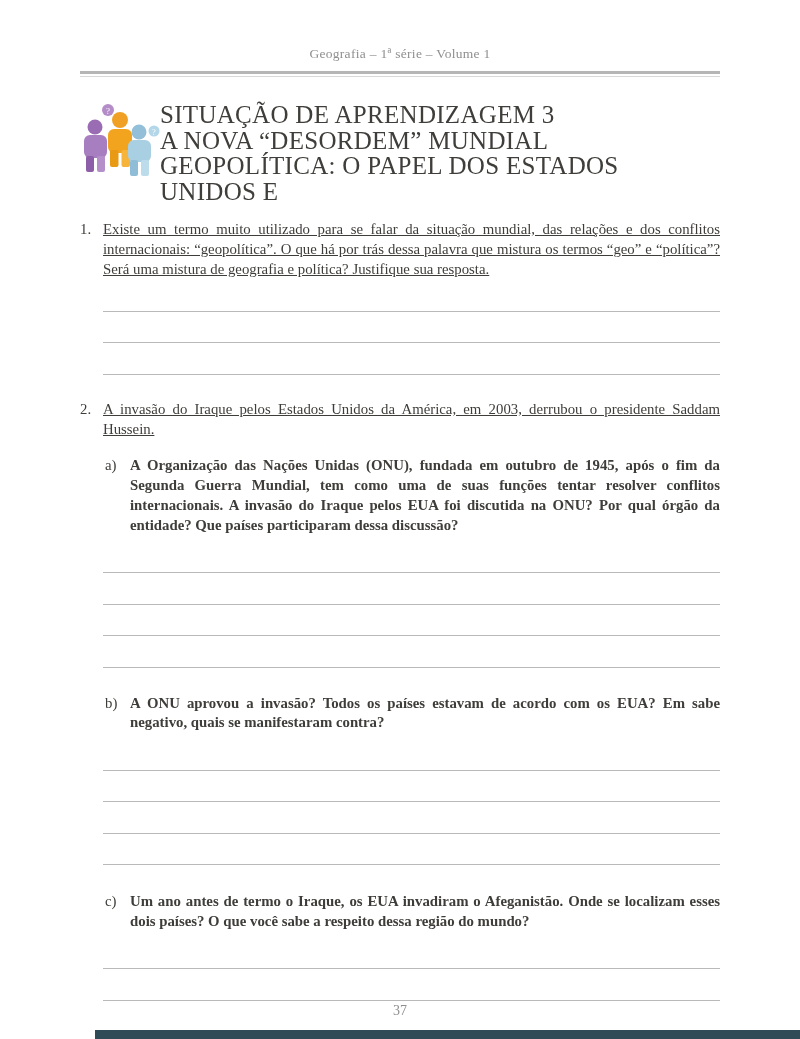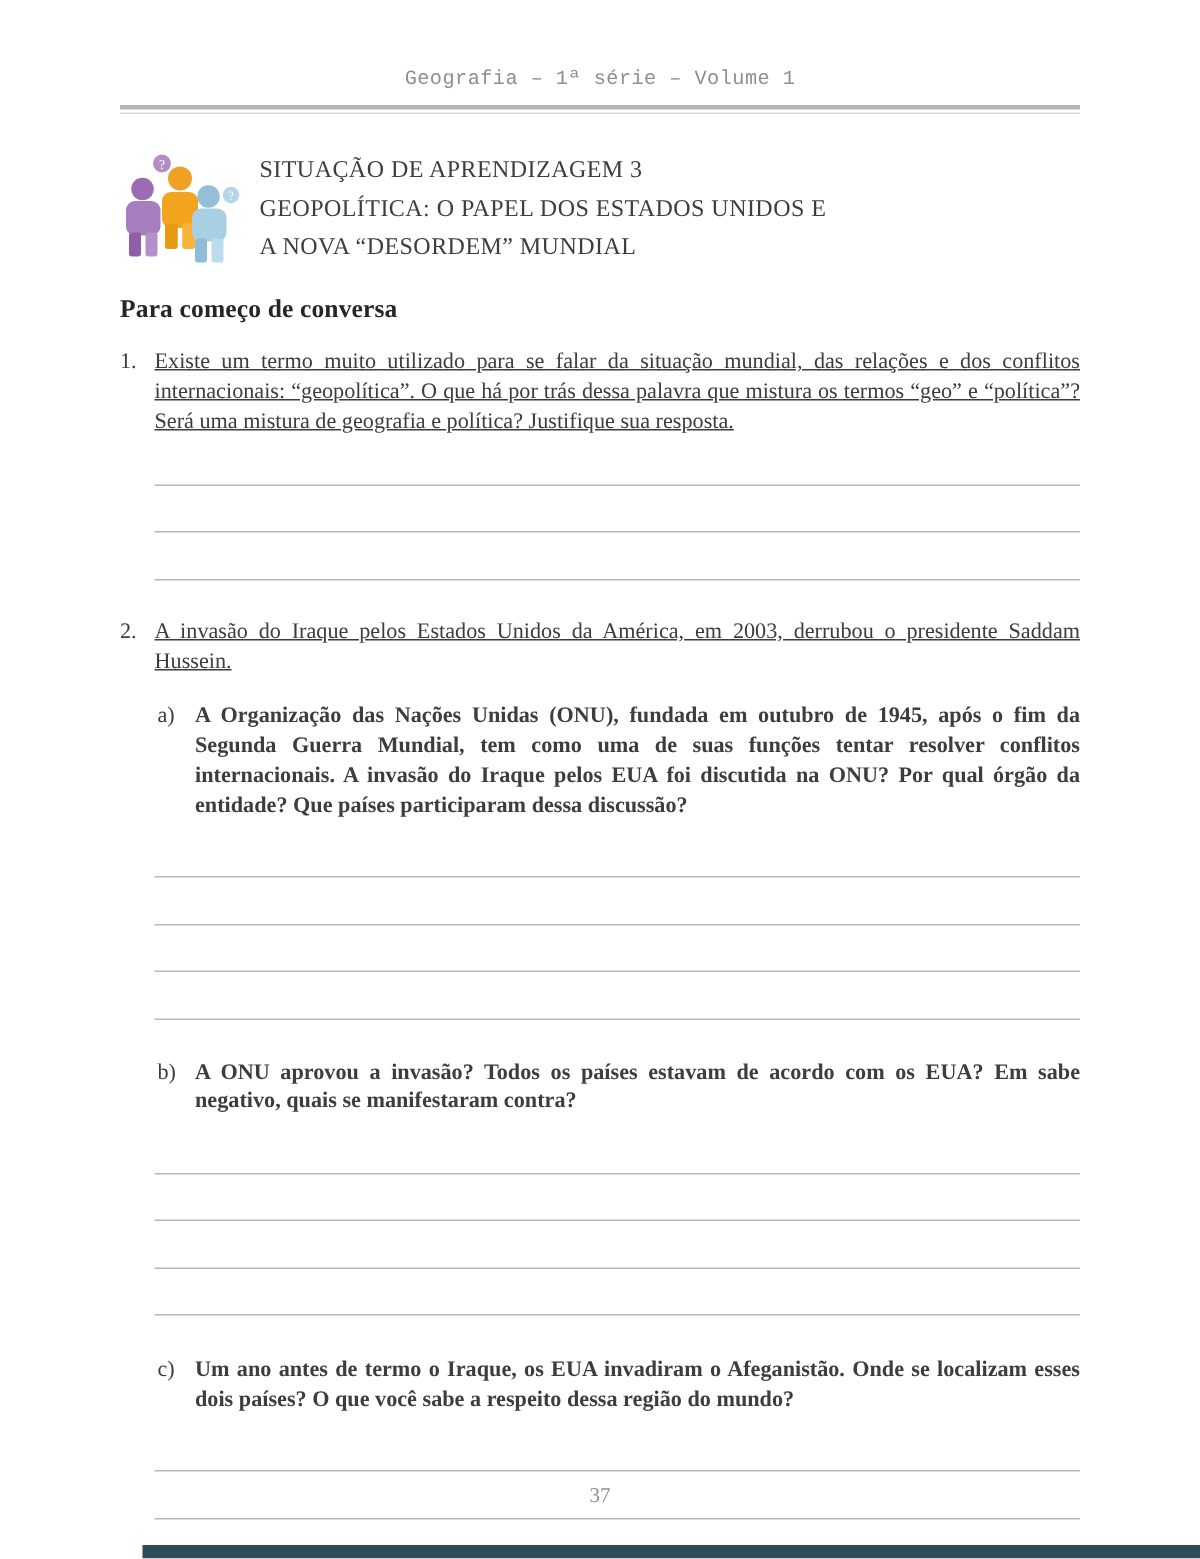--- a/index.html
+++ b/index.html
@@ -3,30 +3,29 @@
 <meta charset="utf-8">
 <style>
   html,body{margin:0;padding:0;}
   body{
     width:800px;height:1039px;background:#ffffff;position:relative;
     font-family:"Liberation Serif", serif;color:#3e3d39;overflow:hidden;
   }
   .running-header{
     padding-top:46px;text-align:center;font-size:13.5px;color:#8f8f8f;
     letter-spacing:.3px;
-    font-family:Liberation Mono, monospace;
   }
   .rule-wrap{width:640px;margin:9px auto 0;}
   .rule-thick{height:3px;background:#b6b6b6;}
   .rule-thin{height:1px;background:#d8d8d8;margin-top:2px;}
   .content{width:640px;margin:0 auto;}
   .lesson-header{display:flex;align-items:flex-start;margin-top:23px;}
   .lesson-icon{flex:none;width:80px;height:82px;}
   .lesson-title{
-    margin-left:13px;padding-top:2px;font-size:16px;line-height:25.5px;
+    padding-top:2px;font-size:25px;line-height:25.5px;
     color:#3f3e3a;letter-spacing:.3px;
   }
   .section-heading{
     margin:15px 0 0;font-size:17px;font-weight:bold;color:#262622;
     letter-spacing:.1px;
   }
   .question{display:flex;margin-top:16px;font-size:14.8px;line-height:19.8px;}
   .q-num{flex:none;width:23px;}
   .q-text{flex:1;text-align:justify;text-decoration:underline;}
   .subquestion{display:flex;margin-left:25px;font-size:14.8px;line-height:19.8px;}
@@ -36,21 +35,21 @@
   .answer-line{height:30.5px;border-bottom:1px solid #b9b9b9;}
   .al-after-q1{margin-top:1px;}
   .q2{margin-top:25px;}
   .sub-a{margin-top:17px;}
   .al-after-a{margin-top:6px;}
   .sub-b{margin-top:26px;}
   .al-after-b{margin-top:6px;}
   .sub-c{margin-top:27px;}
   .al-after-c{margin-top:6px;}
   .page-number{
-    position:absolute;left:0;bottom:33px;width:100%;text-align:center;
+    position:absolute;left:0;bottom:20px;width:100%;text-align:center;
     font-size:14px;color:#8f8f8f;
   }
   .footer-bar{
     position:absolute;left:95px;right:0;bottom:0;height:9px;background:#2e4b57;
   }
 </style>
 </head>
 <body>
 
 <div>
@@ -92,26 +91,25 @@
           <circle cx="28" cy="10" r="6" fill="#b48cc8"></circle>
           <text x="28" y="13.5" font-size="9" fill="#ffffff" text-anchor="middle" font-family="Liberation Serif, serif">?</text>
         </g>
         <g>
           <circle cx="74" cy="31" r="5.5" fill="#b3d6e8"></circle>
           <text x="74" y="34.5" font-size="8.5" fill="#ffffff" text-anchor="middle" font-family="Liberation Serif, serif">?</text>
         </g>
       </svg>
       <div class="lesson-title">
         <div>SITUAÇÃO DE APRENDIZAGEM 3</div>
+        <div>A NOVA “DESORDEM” MUNDIAL</div>
         <div>GEOPOLÍTICA: O PAPEL DOS ESTADOS UNIDOS E</div>
-        <div>A NOVA “DESORDEM” MUNDIAL</div>
       </div>
     </div>
 
-    <h2 class="section-heading">Para começo de conversa</h2>
 
     <div class="question">
       <span class="q-num">1.</span>
       <div class="q-text">Existe um termo muito utilizado para se falar da situação mundial, das relações e dos conflitos internacionais: “geopolítica”. O que há por trás dessa palavra que mistura os termos “geo” e “política”? Será uma mistura de geografia e política? Justifique sua resposta.</div>
     </div>
 
     <div class="answer-lines al-after-q1">
       <div class="answer-line"></div>
       <div class="answer-line"></div>
       <div class="answer-line"></div>

